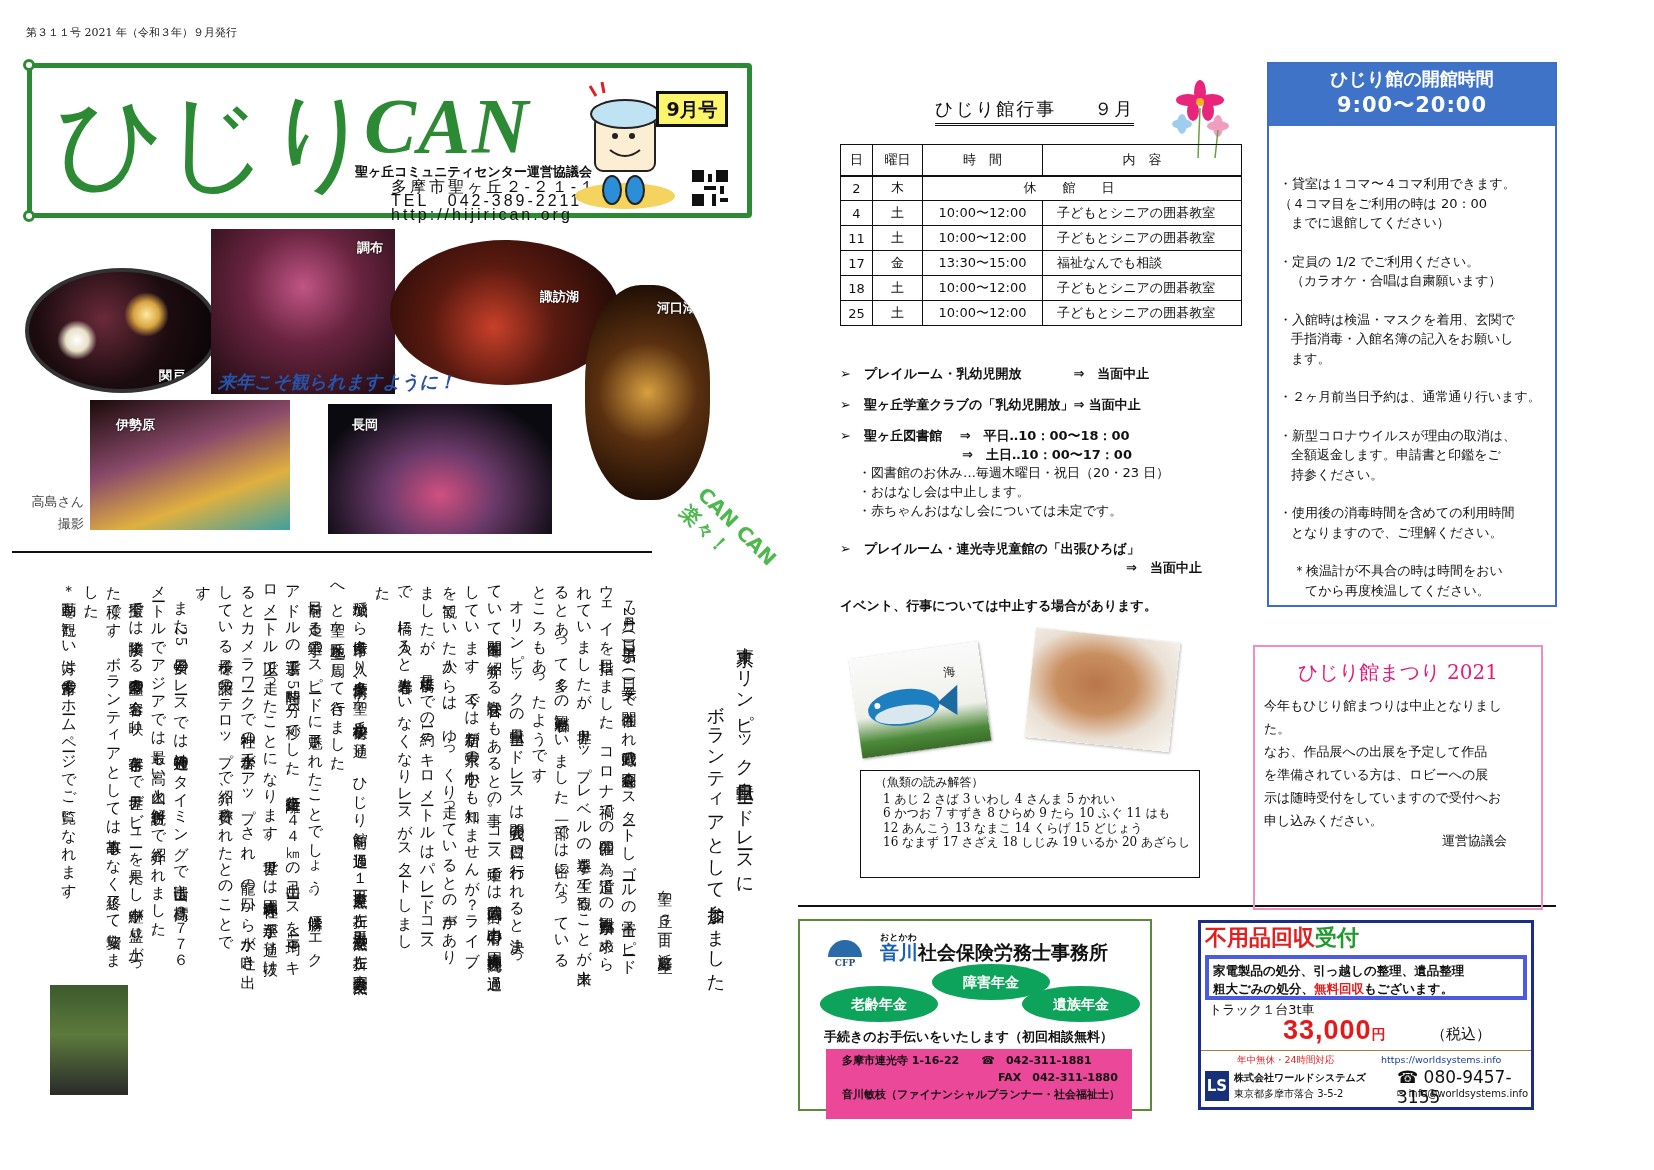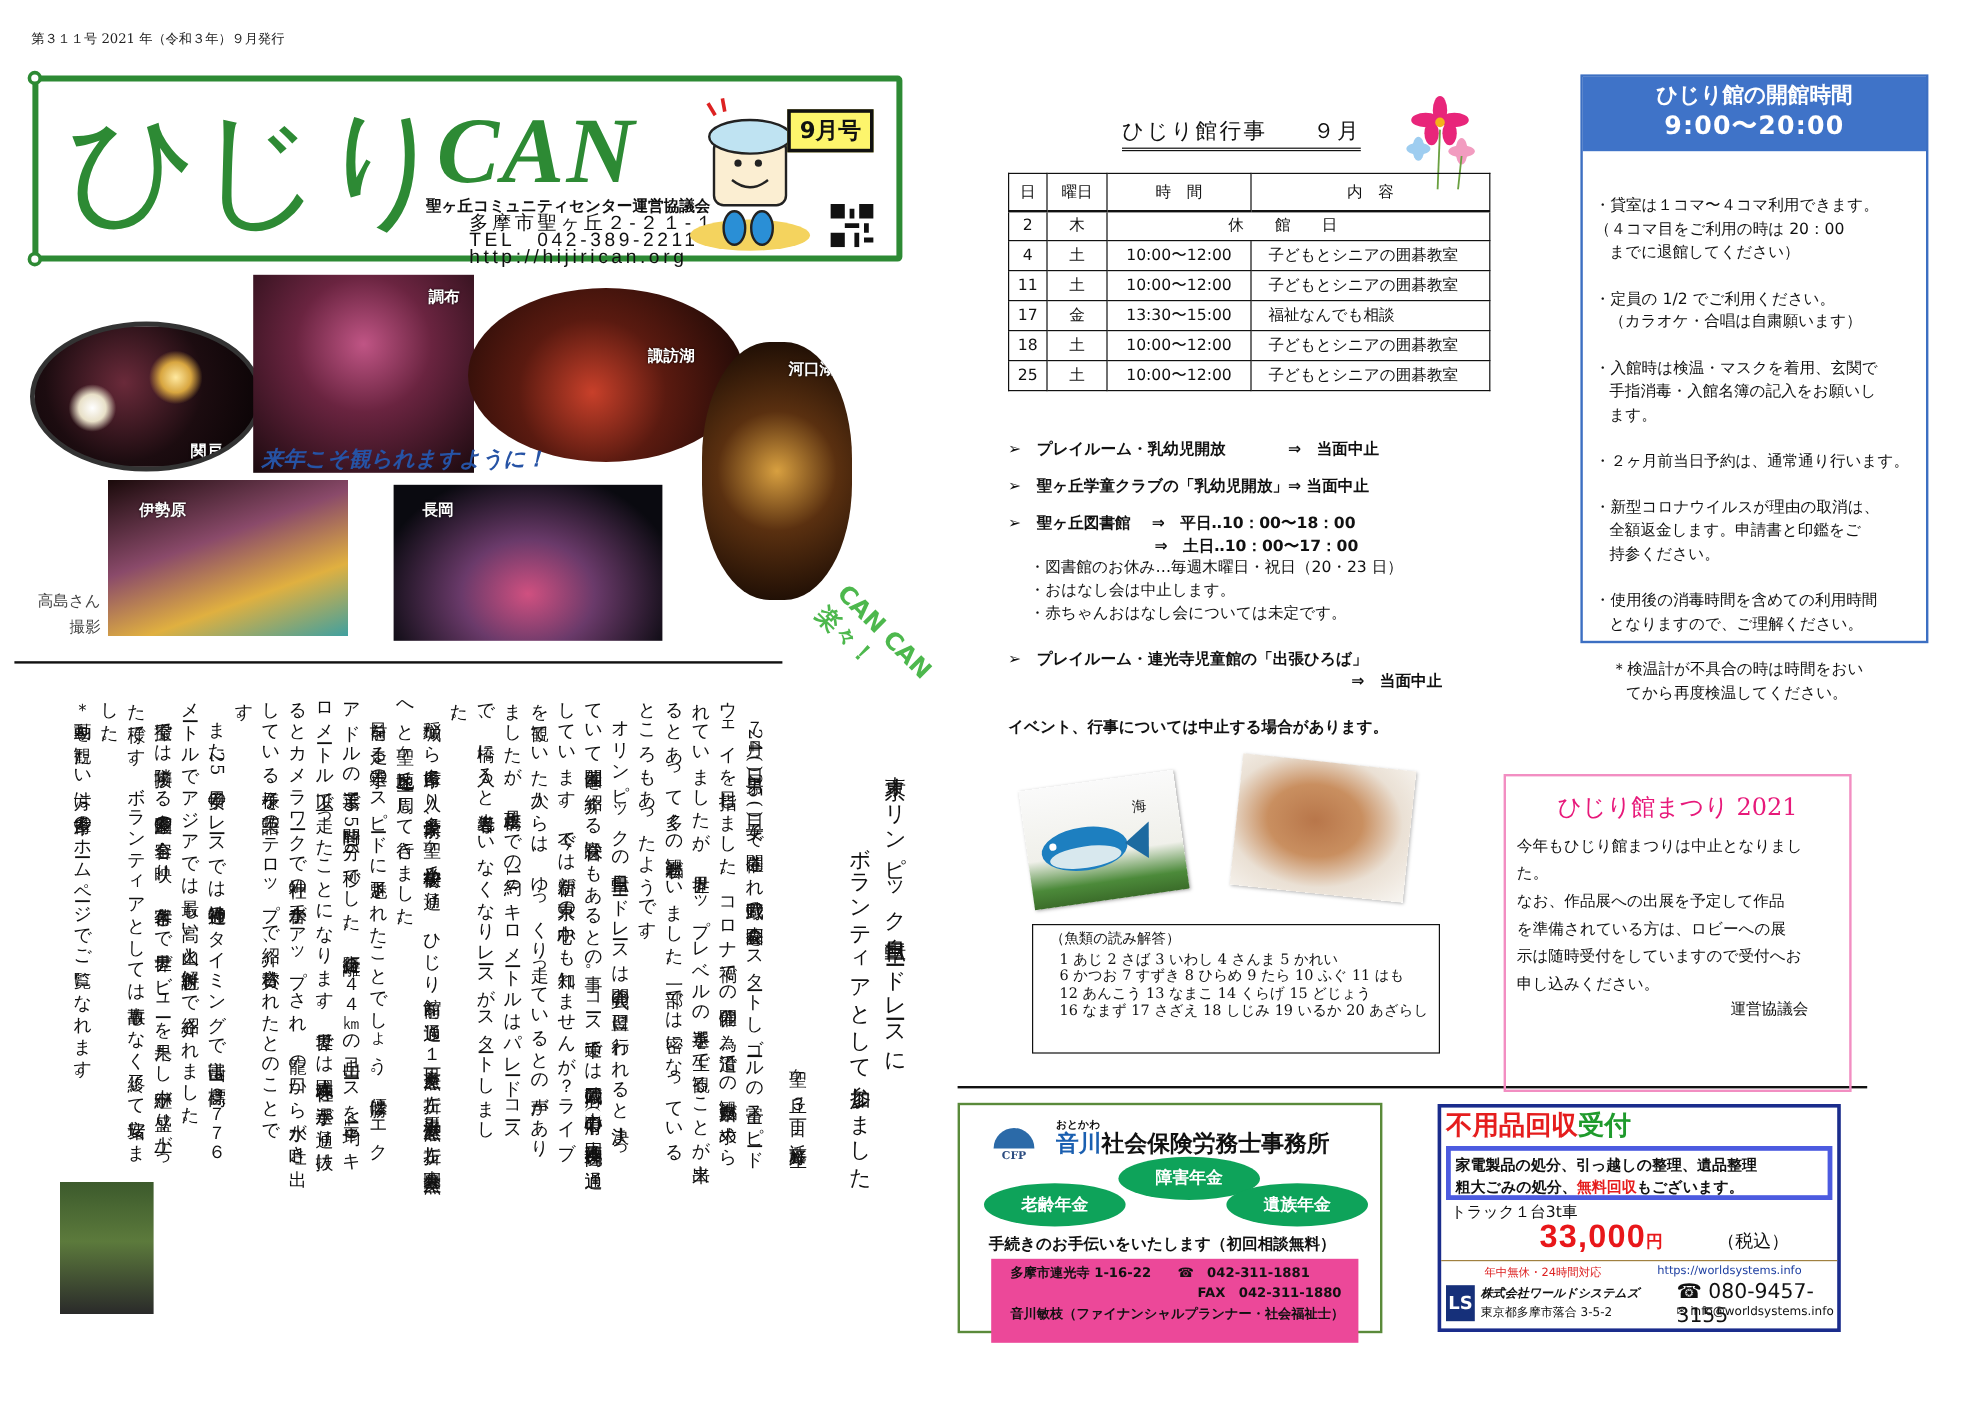--- a/index.html
+++ b/index.html
@@ -49,25 +49,25 @@
   table.sched { position: absolute; left: 840px; top: 144px; width: 402px; border-collapse: collapse; font-size: 13px; }
   table.sched th, table.sched td { border: 1px solid #111; height: 25px; padding: 0 6px; text-align: center; font-weight: normal; }
   table.sched thead th { height: 31px; border-bottom: 2px solid #111; }
   table.sched td.content { text-align: left; padding-left: 14px; }
   table.sched td.closed { letter-spacing: 26px; text-align: center; }
 
   .notice { left: 840px; font-size: 13px; font-weight: bold; }
   .sub-note { left: 858px; font-size: 13px; }
 
   
-  .hours-box { left: 1317px; top: 62px; width: 290px; height: 474px; border: 2px solid #3c6fc2; }
+  .hours-box { left: 1267px; top: 62px; width: 290px; height: 545px; border: 2px solid #3c6fc2; }
   .hours-head { background: #3f73c8; color: #fff; text-align: center; height: 62px; padding-top: 3px; font-weight: bold; }
   .hours-head .t1 { font-size: 18px; }
   .hours-head .t2 { font-size: 21px; letter-spacing: 1px; }
-  .hours-list { padding: 36px 0 0 10px; font-size: 13px; line-height: 19.5px; }
+  .hours-list { padding: 14px 0 0 10px; font-size: 13px; line-height: 19.5px; margin-top: 34px; }
   .hours-list .item { margin-bottom: 19px; }
   .hours-list .ind { padding-left: 12px; }
 
   
   .fest-box { left: 1253px; top: 645px; width: 290px; height: 265px; border: 2px solid #f28ec2; }
   .fest-title { color: #e7197a; font-size: 20px; text-align: center; margin-top: 12px; font-family: "DejaVu Serif", serif; }
   .fest-body { padding: 8px 0 0 9px; font-size: 13px; line-height: 23px; }
   .fest-sign { text-align: right; padding-right: 34px; font-size: 13px; }
 
   
@@ -94,21 +94,21 @@
   .ad-right .box { position: absolute; left: 4px; top: 32px; width: 322px; height: 45px; border: 4px solid #4c5be0; font-size: 12.5px; font-weight: bold; padding: 3px 0 0 4px; line-height: 18px; }
   .ad-right .box .red { color: #e51d1d; }
   .ad-right .truck { position: absolute; left: 8px; top: 78px; font-size: 13px; }
   .ad-right .price { position: absolute; left: 82px; top: 92px; font-size: 27px; font-weight: 900; color: #e8171a; letter-spacing: 1px; font-family: "Liberation Sans", sans-serif; }
   .ad-right .price small { font-size: 14px; }
   .ad-right .tax { position: absolute; left: 230px; top: 102px; font-size: 15px; }
   .ad-right .bar { position: absolute; left: 0; top: 127px; width: 330px; height: 1px; background: #a08040; }
   .ad-right .open { position: absolute; left: 36px; top: 131px; font-size: 9.5px; color: #d22; }
   .ad-right .url { position: absolute; left: 180px; top: 131px; font-size: 9.5px; color: #1a3ca0; }
   .ad-right .ls { position: absolute; left: 4px; top: 148px; width: 24px; height: 30px; background: #16307a; color: #fff; font-weight: bold; font-size: 15px; text-align: center; line-height: 30px; }
-  .ad-right .co { position: absolute; left: 33px; top: 148px; font-size: 10px; font-weight: bold; font-style: italic; }
+  .ad-right .co { position: absolute; left: 33px; top: 148px; font-size: 10px; font-weight: bold; }
   .ad-right .addr { position: absolute; left: 33px; top: 164px; font-size: 10px; }
   .ad-right .tel { position: absolute; left: 196px; top: 144px; font-size: 17px; }
   .ad-right .mail { position: absolute; left: 196px; top: 165px; font-size: 10px; }
 </style>
 </head>
 <body>
 
 <div class="abs issue serif">第３１１号 2021 年（令和３年）９月発行</div>
 
 <div class="abs masthead">

